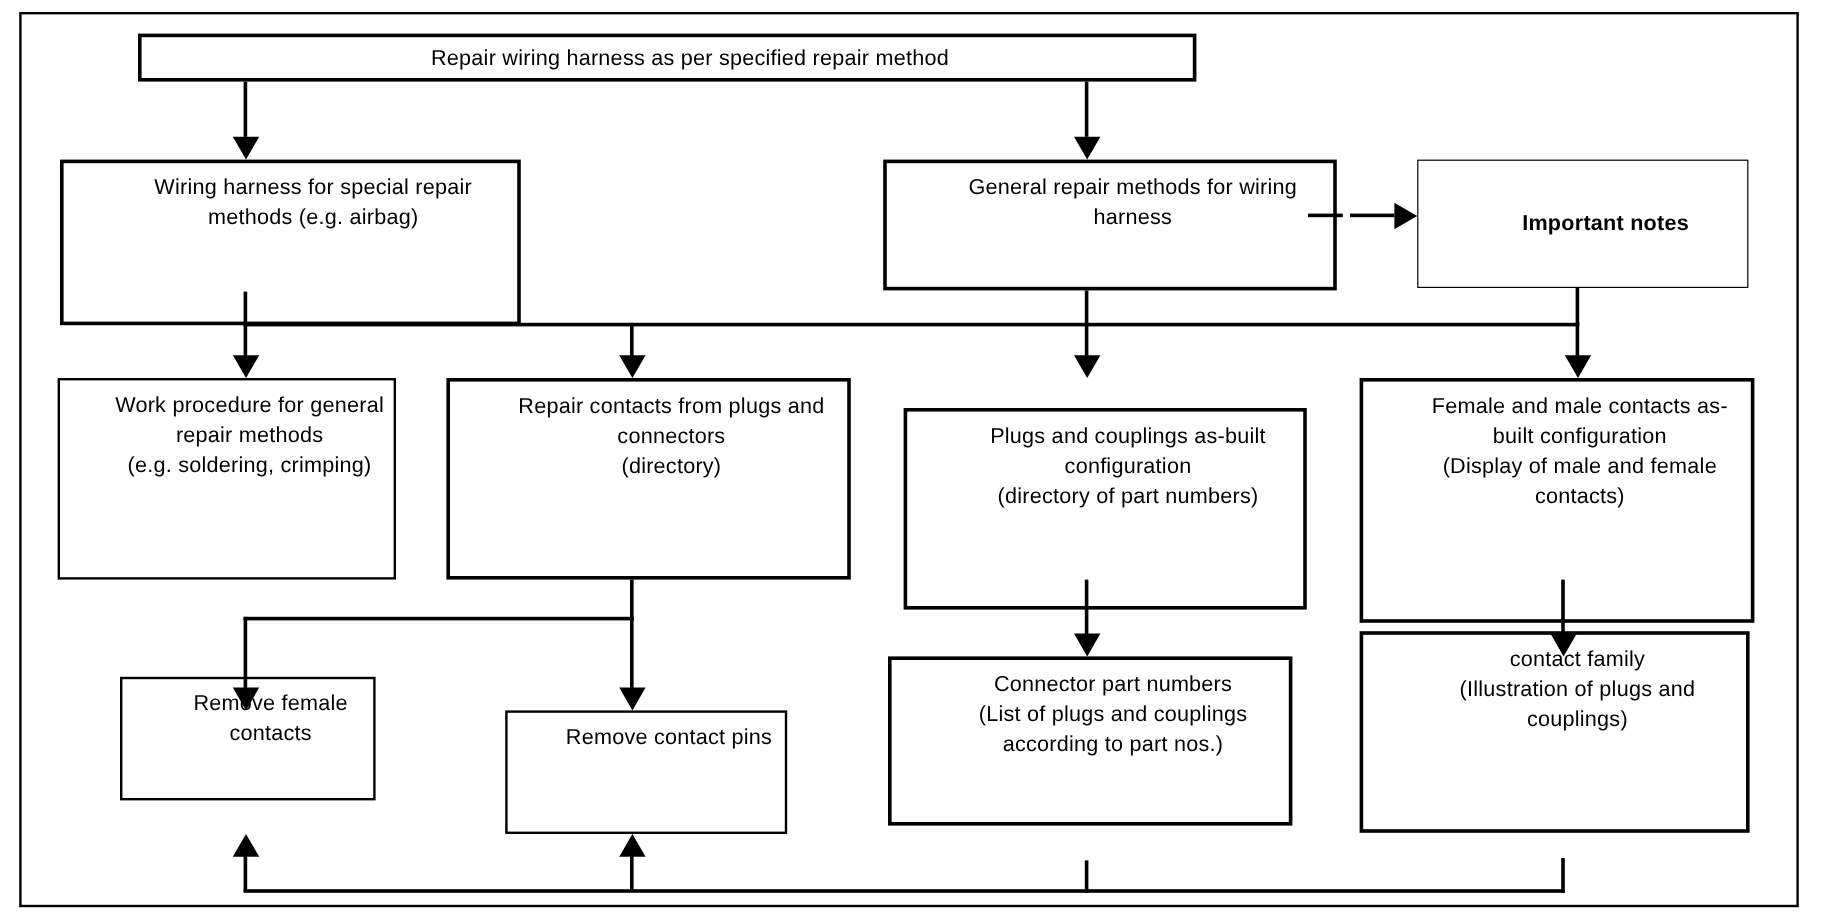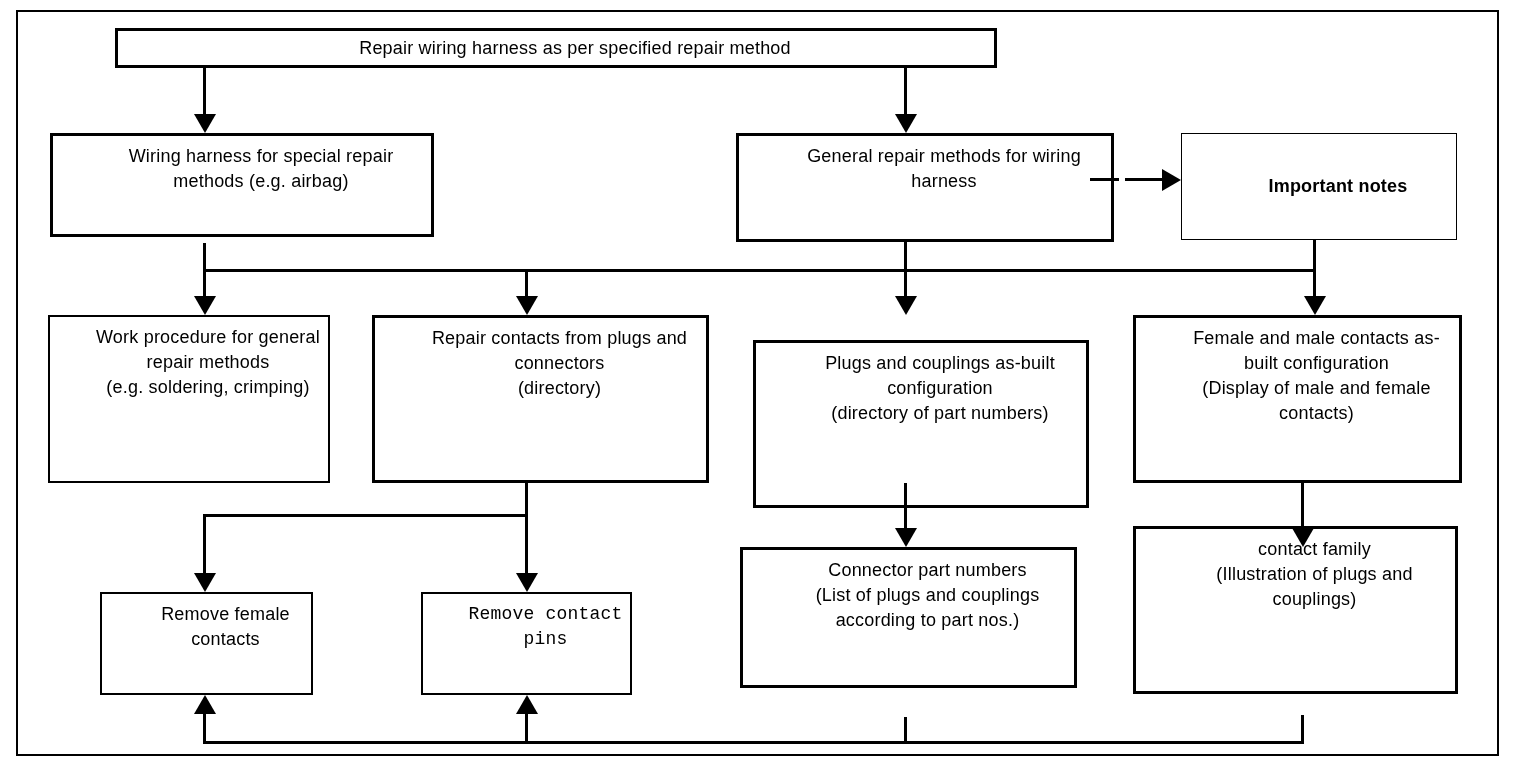--- a/index.html
+++ b/index.html
@@ -59,41 +59,41 @@
     border-left:19px solid #000000;
   }
 </style>
 </head>
 <body>
 
 <div id="canvas">
   <div id="frame" style="left: 16px; top: 10px; width: 1483px; height: 746px;"></div>
   <div id="nodes-layer">
       <div class="node v-middle" style="left: 115px; top: 28px; width: 882px; height: 40px; border-width: 3px;">Repair wiring harness as per specified repair method</div>
-      <div class="node v-top" style="left: 50px; top: 133px; width: 384px; height: 104px; border-width: 3px;">Wiring harness for special repair
+      <div class="node v-top" style="left: 50px; top: 133px; width: 384px; height: 138px; border-width: 3px;">Wiring harness for special repair
 methods (e.g. airbag)</div>
       <div class="node v-top" style="left: 712px; top: 133px; width: 378px; height: 109px; border-width: 3px; margin-left: 24px;">General repair methods for wiring
 harness</div>
       <div class="node v-middle bold" style="left: 1181px; top: 133px; width: 276px; height: 107px; border-width: 1px;">Important notes</div>
       <div class="node v-top" style="left: 48px; top: 315px; width: 282px; height: 168px; border-width: 2px;">Work procedure for general
 repair methods
 (e.g. soldering, crimping)</div>
       <div class="node v-top" style="left: 372px; top: 315px; width: 337px; height: 168px; border-width: 3px;">Repair contacts from plugs and
 connectors
 (directory)</div>
       <div class="node v-top" style="left: 753px; top: 315px; width: 336px; height: 168px; border-width: 3px; margin-top: 25px;">Plugs and couplings as-built
 configuration
 (directory of part numbers)</div>
-      <div class="node v-top" style="left: 1133px; top: 315px; width: 329px; height: 168px; border-width: 3px;">Female and male contacts as-
+      <div class="node v-top" style="left: 1133px; top: 315px; width: 329px; height: 204px; border-width: 3px;">Female and male contacts as-
 built configuration
 (Display of male and female
 contacts)</div>
-      <div class="node v-top" style="left: 100px; top: 592px; width: 213px; height: 103px; border-width: 2px;">Remove female
+      <div class="node v-top" style="left: 100px; top: 564px; width: 213px; height: 103px; border-width: 2px;">Remove female
 contacts</div>
-      <div class="node v-top" style="left: 421px; top: 592px; width: 211px; height: 103px; border-width: 2px; font-family: Liberation Mono, monospace;">Remove contact pins</div>
+      <div class="node v-top" style="left: 421px; top: 592px; width: 235px; height: 103px; border-width: 2px;">Remove contact pins</div>
       <div class="node v-top" style="left: 740px; top: 547px; width: 337px; height: 141px; border-width: 3px;">Connector part numbers
 (List of plugs and couplings
 according to part nos.)</div>
       <div class="node v-top" style="left: 1133px; top: 526px; width: 325px; height: 168px; border-width: 3px;">contact family
 (Illustration of plugs and
 couplings)</div>
     </div>
   <div id="edges-layer">
       <div class="seg" style="left: 203px; top: 68px; width: 3px; height: 46px;"></div>
       <div class="seg" style="left: 904px; top: 68px; width: 3px; height: 46px;"></div>

